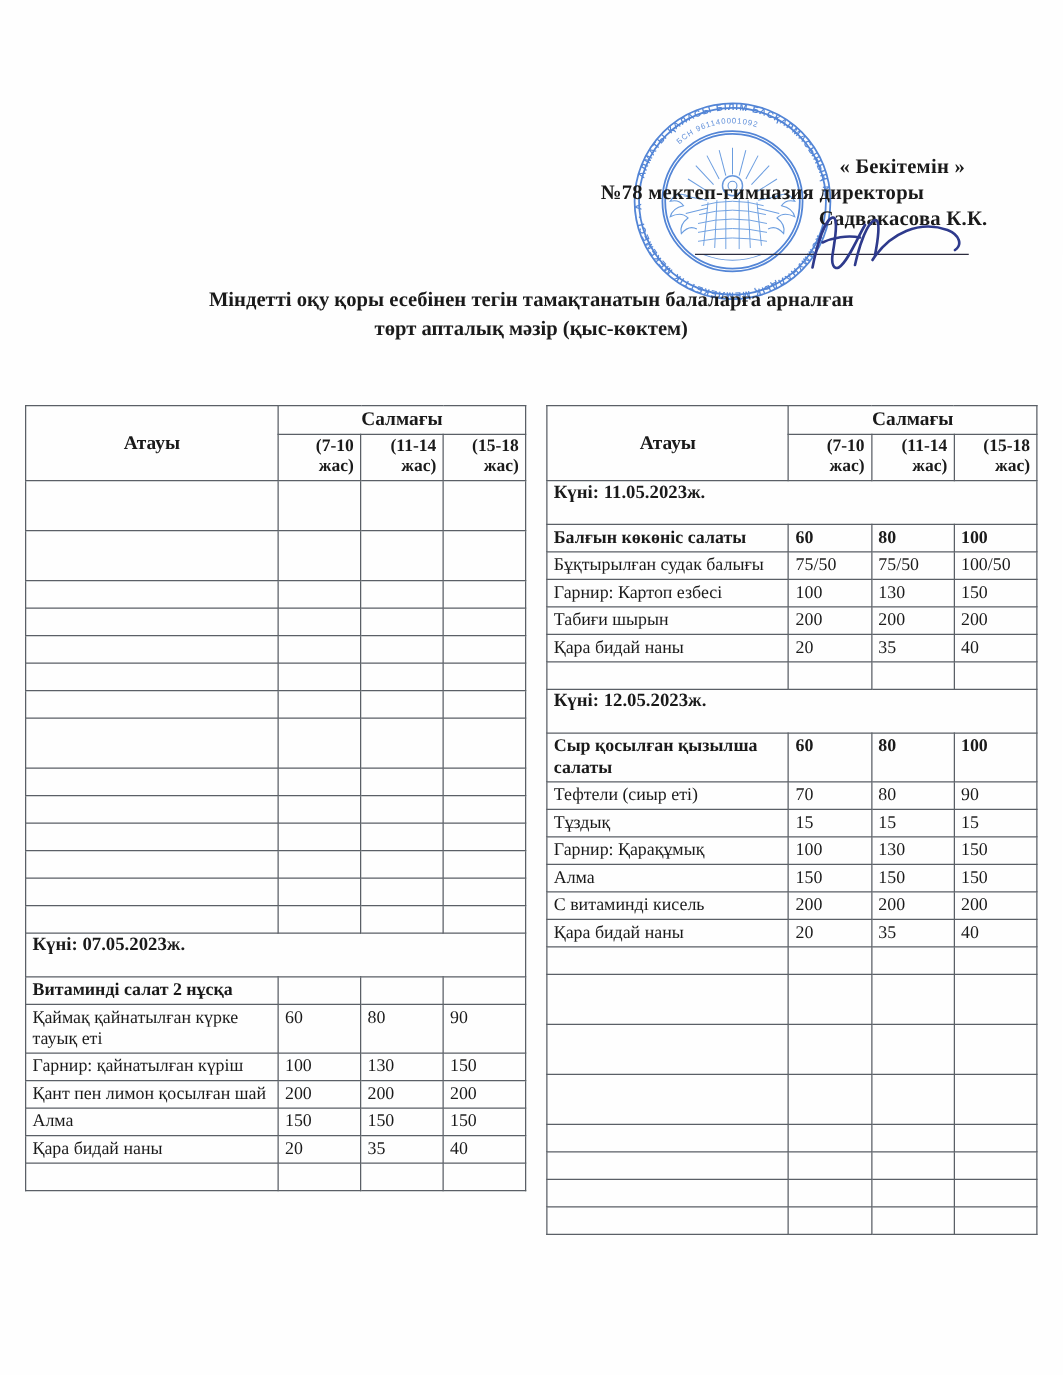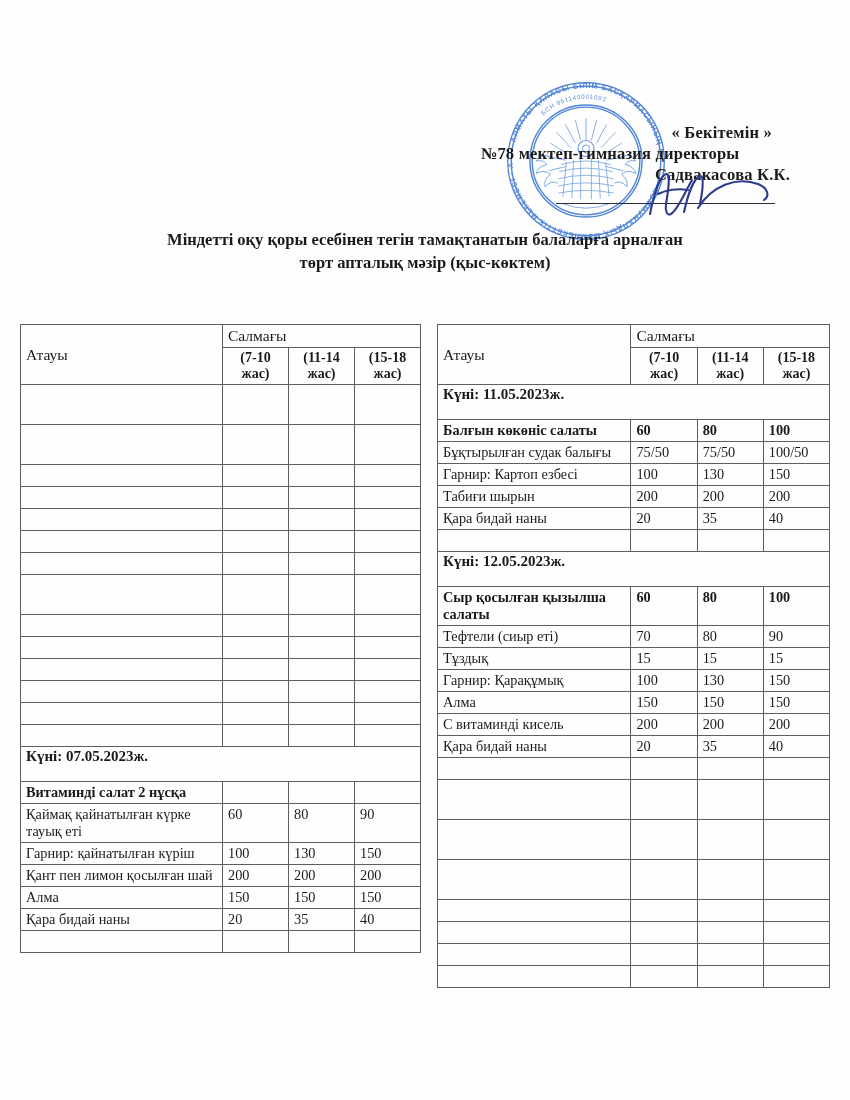--- a/index.html
+++ b/index.html
@@ -100,25 +100,26 @@
     padding: 2px 5px;
     vertical-align: top;
     font-weight: normal;
     text-align: left;
     line-height: 1.18;
     height: 17px;
   }
   .tbl th.hdr-name,
   .tbl th.hdr-weight,
   .tbl th.hdr-age {
-    font-weight: normal;
+    text-align: center;
+    font-weight: bold;
     vertical-align: middle;
   }
   .tbl th.hdr-age {
-    text-align: center;
+    text-align: right;
     vertical-align: top;
     font-weight: bold;
     font-size: 14px;
     line-height: 1.15;
   }
   .tbl th.hdr-name { font-size: 15.5px; }
   .tbl th.hdr-weight { font-size: 15.5px; }
 
   .c-name { width: 202px; }
   .c-a1, .c-a2, .c-a3 { width: 66px; }

